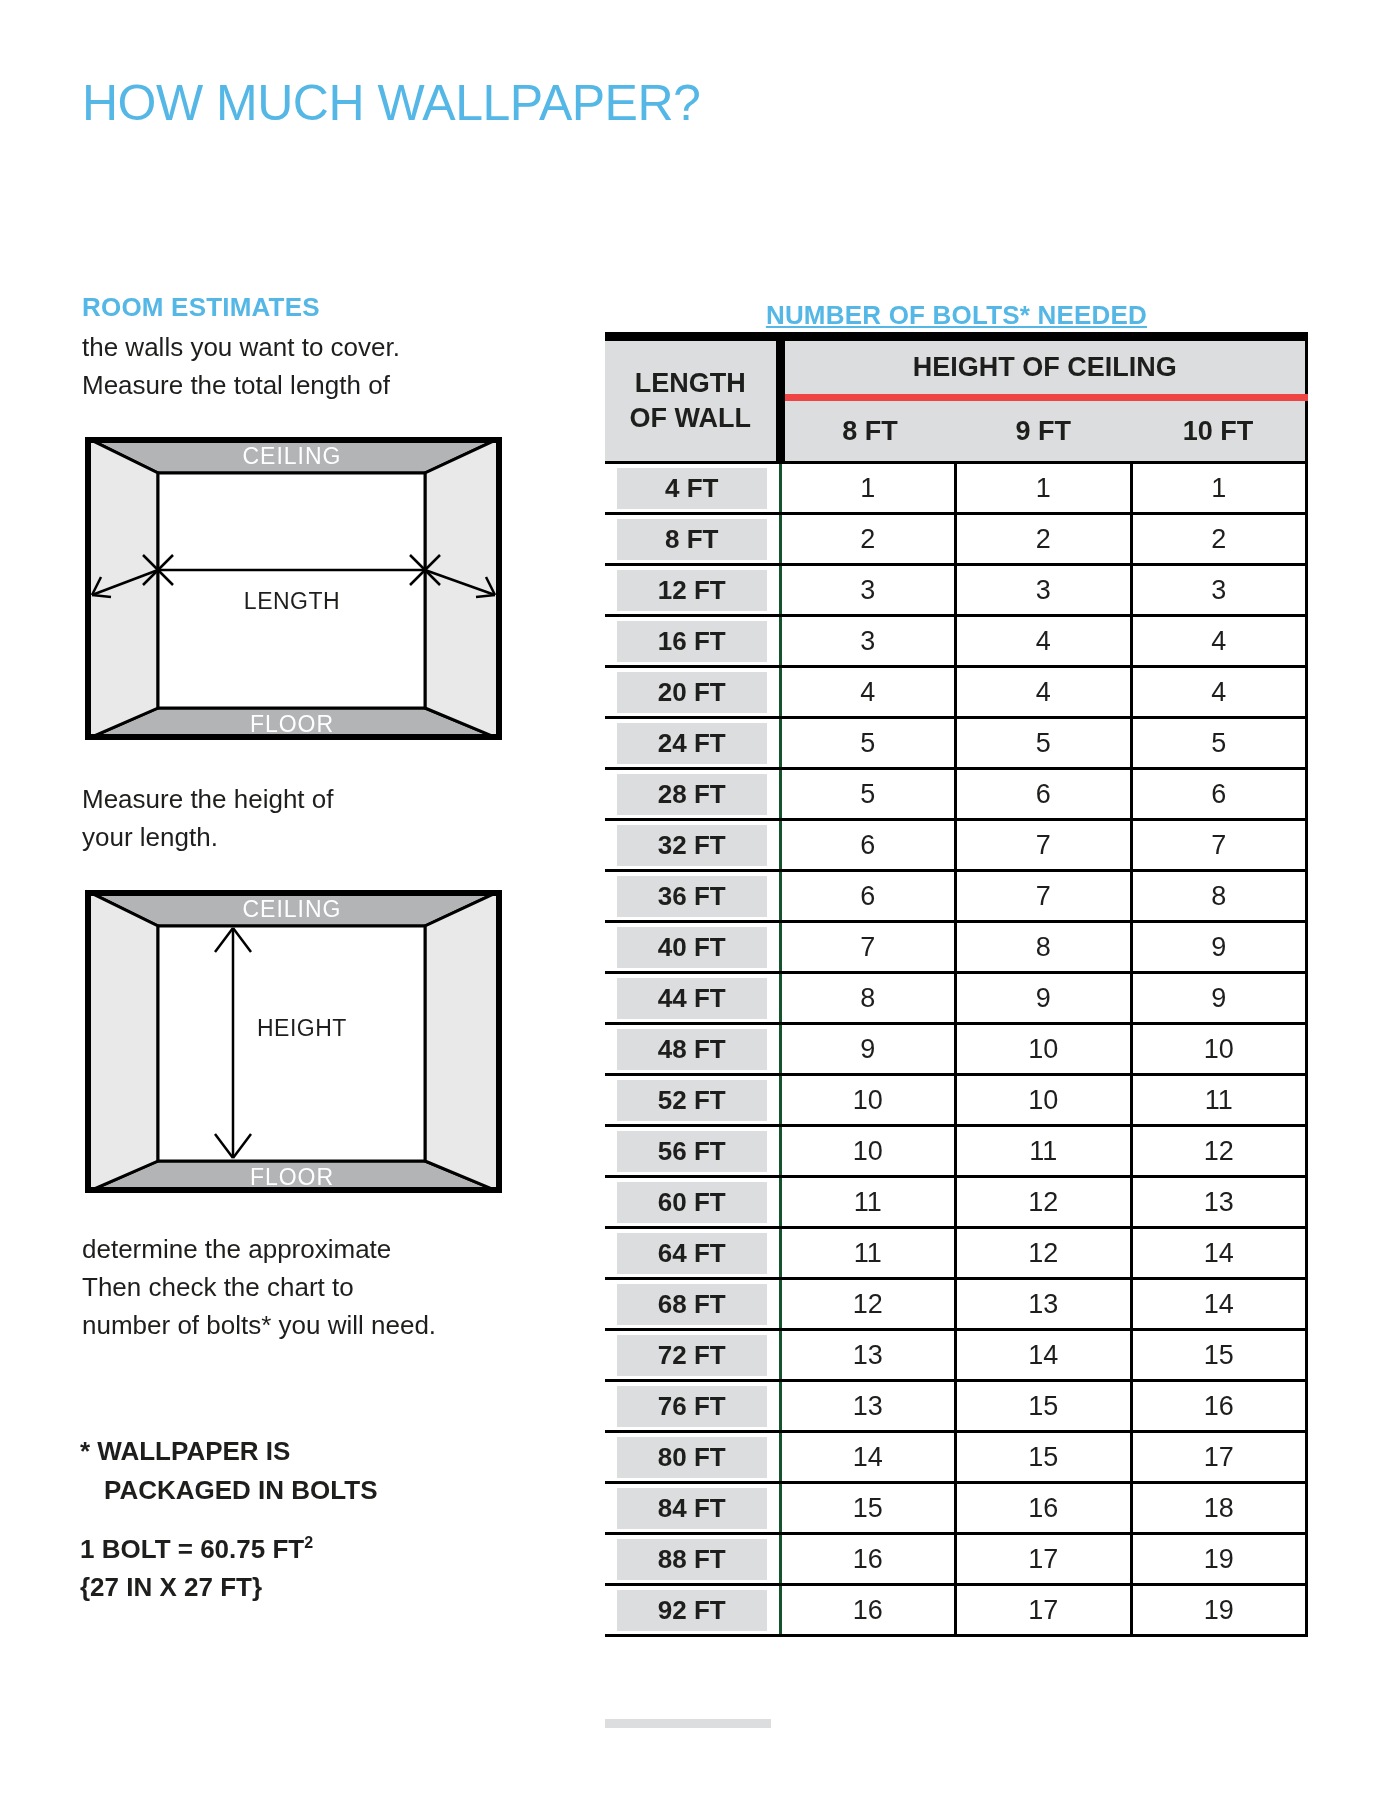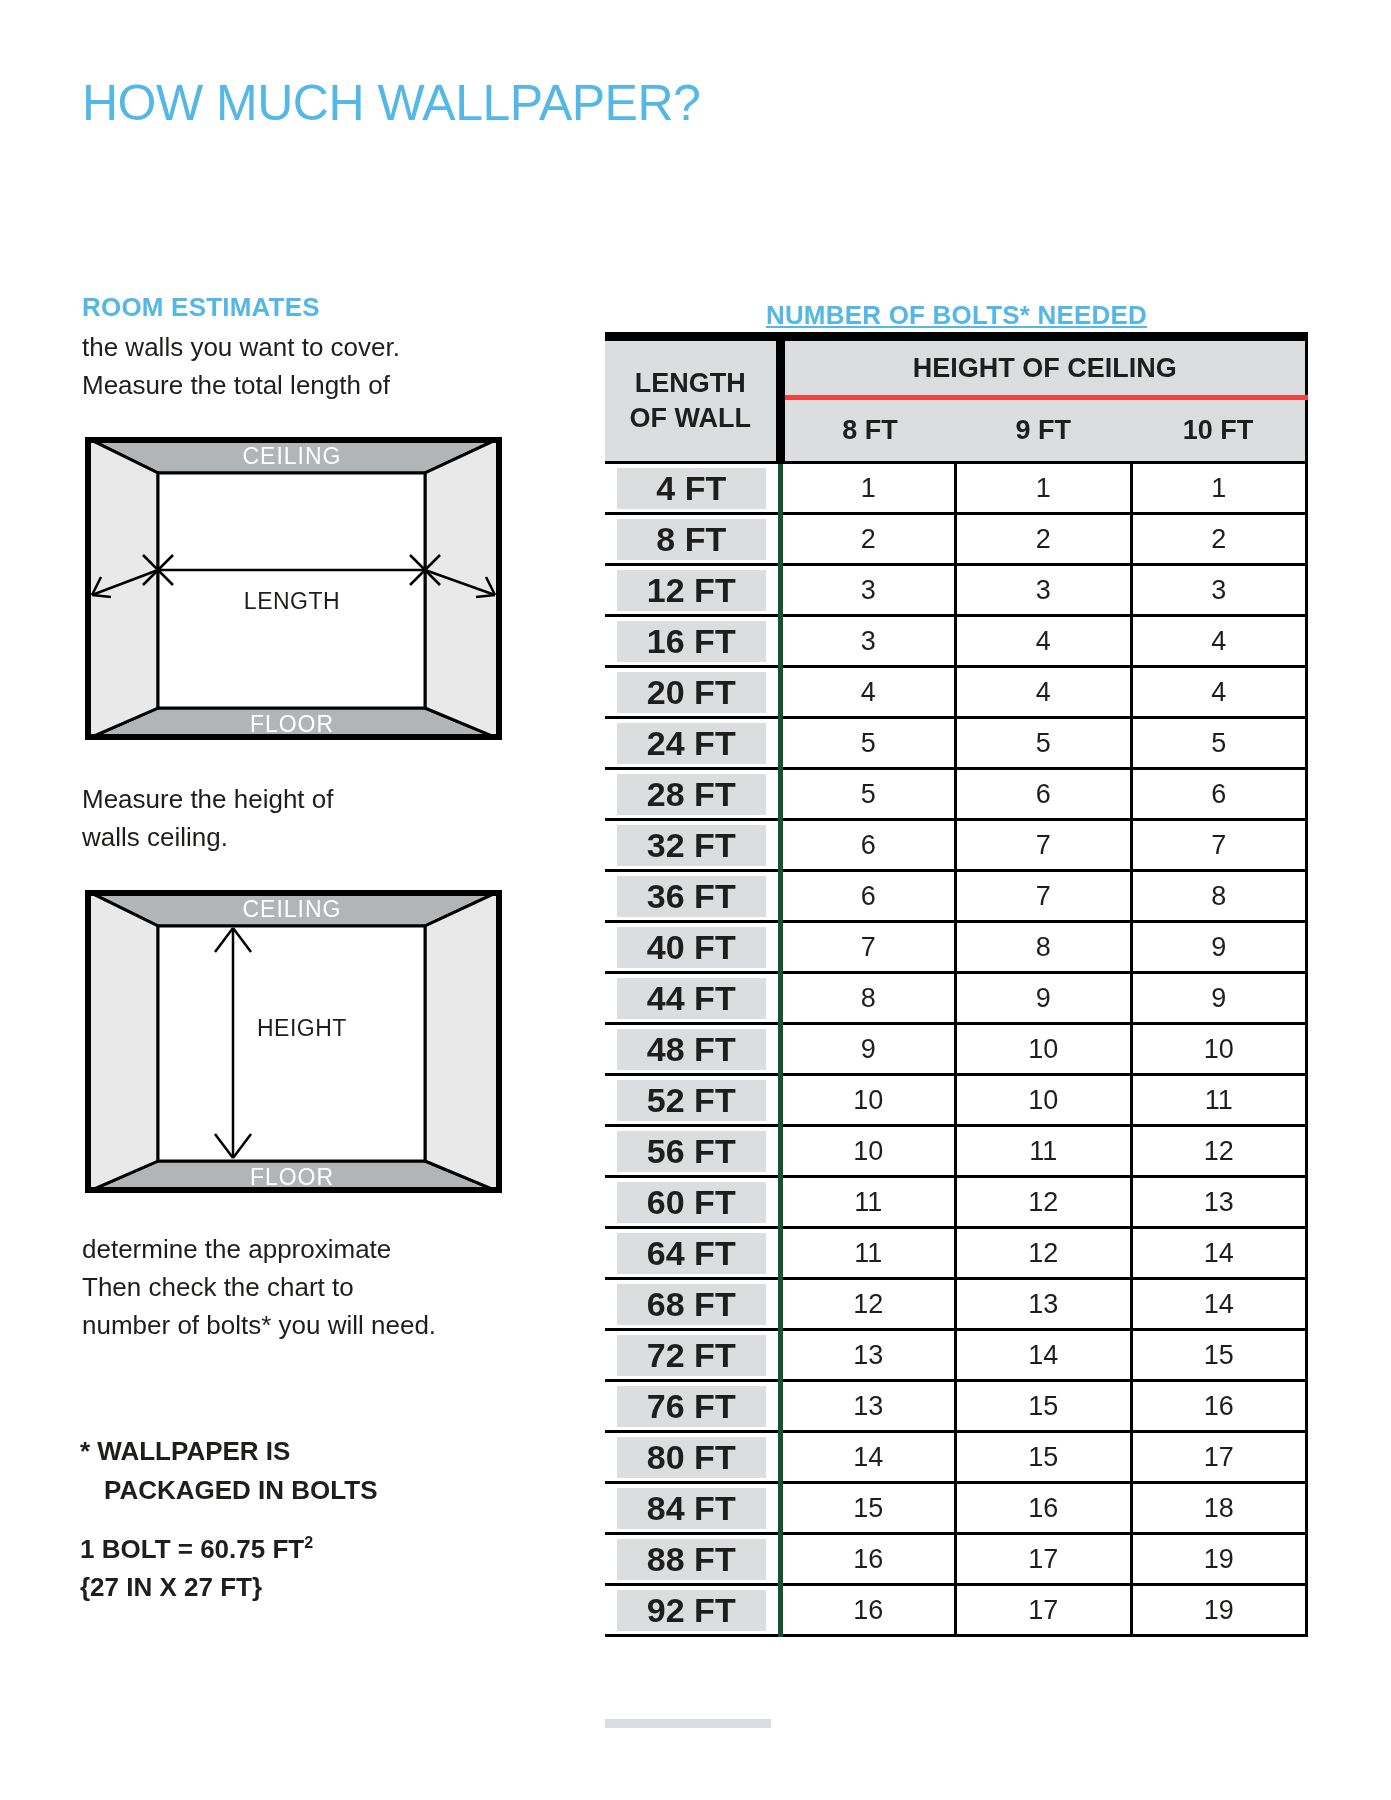--- a/index.html
+++ b/index.html
@@ -35,29 +35,29 @@
   .table-heading { position:absolute; left:605px; top:272px; width:703px; text-align:center;text-decoration:underline; }
 
   table.bolts { position:absolute; left:605px; top:332px; width:703px;
                 border-collapse:collapse; table-layout:fixed;
                 border-top:9px solid #000; }
   table.bolts td, table.bolts th { text-align:center; vertical-align:middle; }
 
   th.corner { width:175px; background:var(--cellgray); font-size:27px; font-weight:700;
               line-height:35px; border-right:9px solid #000; border-bottom:3px solid #000; }
   th.span-head { background:var(--cellgray); font-size:27px; font-weight:700;
-                 height:61px; border-bottom:5px solid #ef4444; border-right:3px solid #000; }
+                 height:61px; border-bottom:7px solid #ef4444; border-right:3px solid #000; }
   tr.subrow th { background:var(--cellgray); font-size:27px; font-weight:700; height:65px;
                  border-bottom:3px solid #000; }
   tr.subrow th:last-child { border-right:3px solid #000; }
 
   tbody td { height:51px; border-bottom:3px solid #000; }
   tbody td.row-label { background:var(--cellgray); background-clip:content-box;
-                       padding:4px 12px; height:43px; font-size:34px; font-weight:700;
-                       border-right:5px solid #14532d; }
+                       padding:4px 12px; height:43px; font-size:26px; font-weight:700;
+                       border-right:3px solid #14532d; }
   tbody td.val { font-size:27px; border-right:3px solid #000; background:#fff; }
 
   .stub { position:absolute; left:605px; top:1719px; width:166px; height:9px;
           background:var(--cellgray); }
 </style>
 </head>
 <body>
 
 <div class="page">
 
@@ -90,21 +90,21 @@
         <line x1="410" y1="158" x2="401" y2="140"></line>
     </g>
     <text class="room-face-label" x="207" y="27" text-anchor="middle">CEILING</text>
     <text class="room-face-label" x="207" y="295" text-anchor="middle">FLOOR</text>
     <text class="dim-label" x="207" y="172" text-anchor="middle">LENGTH</text>
     <rect x="3" y="3" width="411" height="297" fill="none" stroke="#000" stroke-width="6"></rect>
   </svg>
 
   <div class="para para2">
     <div>Measure the height of</div>
-    <div>walls ceiling.</div>
+    <div>your length.</div>
   </div>
 
   <svg class="diagram d2" viewBox="0 0 417 303">
     <polygon points="0,0 417,0 340,36 73,36" fill="#b2b4b6" stroke="#000" stroke-width="3"></polygon>
     <polygon points="0,303 73,271 340,271 417,303" fill="#b2b4b6" stroke="#000" stroke-width="3"></polygon>
     <polygon points="0,0 73,36 73,271 0,303" fill="#e9e9ea" stroke="#000" stroke-width="3"></polygon>
     <polygon points="417,0 340,36 340,271 417,303" fill="#e9e9ea" stroke="#000" stroke-width="3"></polygon>
     <rect x="73" y="36" width="267" height="235" fill="#ffffff" stroke="#000" stroke-width="3"></rect>
     <g stroke="#000" stroke-width="2.5" fill="none">
       <line x1="148" y1="38" x2="148" y2="268"></line>

